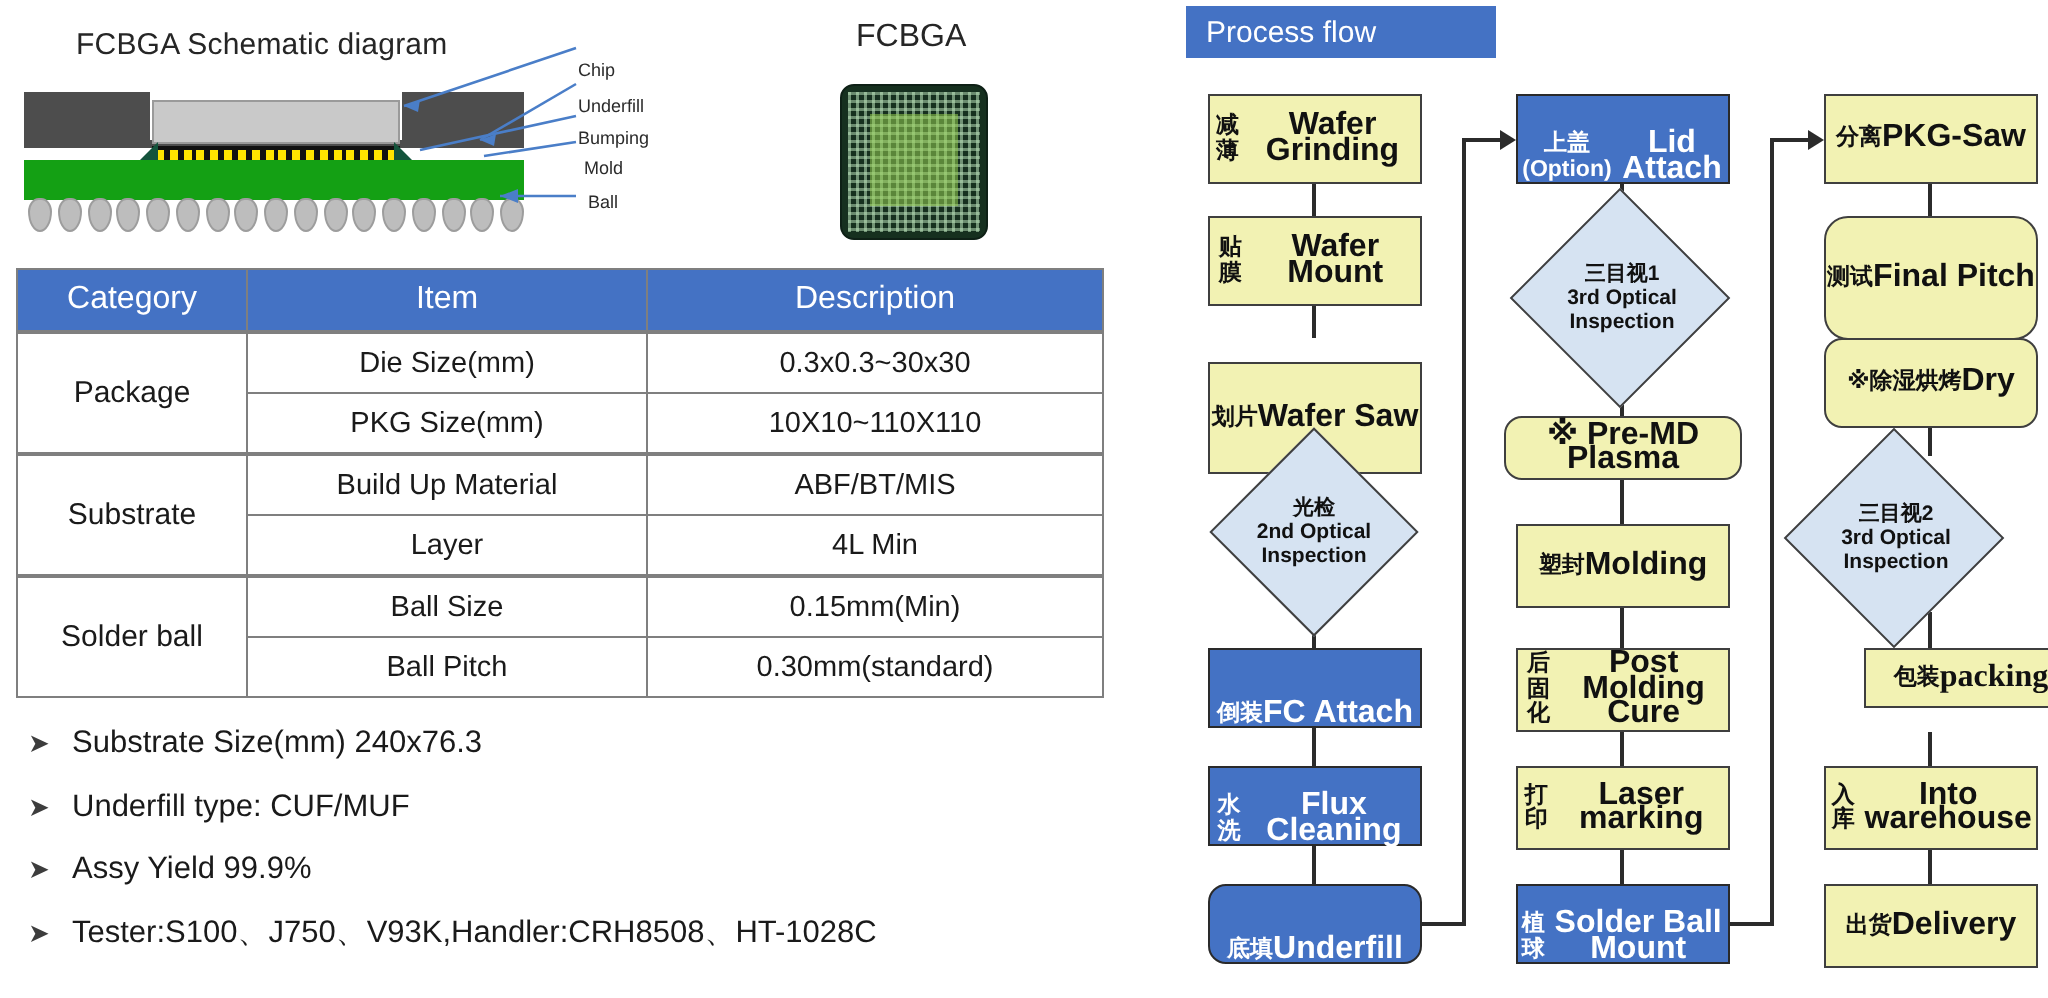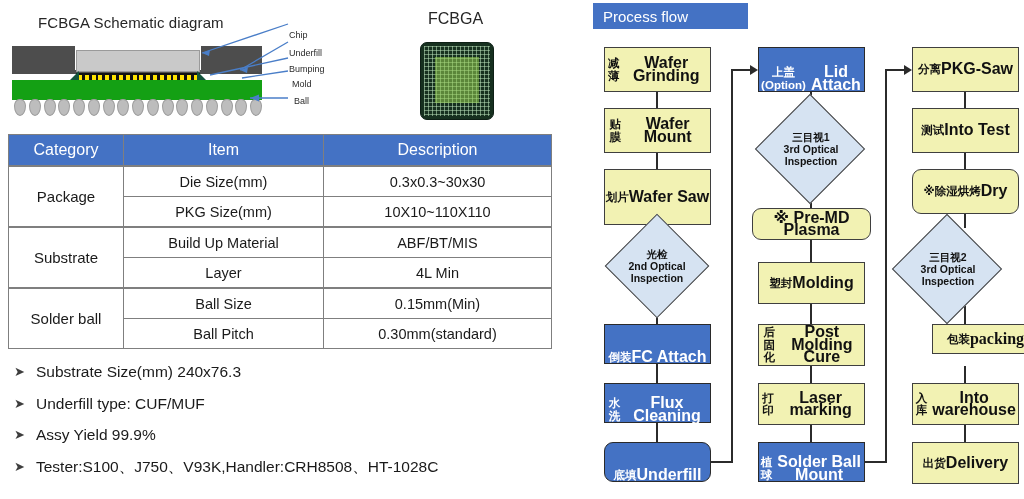--- a/index.html
+++ b/index.html
@@ -249,21 +249,21 @@
       <span class="en">Wafer Grinding</span>
     </div>
     <div class="vline" style="left:81px;top:92px;height:16px;"></div>
 
     <div class="node yellow" style="left:29px;top:108px;width:107px;height:45px;">
       <span class="cn">贴膜</span>
       <span class="en">Wafer Mount</span>
     </div>
     <div class="vline" style="left:81px;top:153px;height:16px;"></div>
 
-    <div class="node yellow" style="left:29px;top:169px;width:107px;height:56px;">
+    <div class="node yellow" style="left:29px;top:181px;width:107px;height:56px;">
       <span class="cn">划片</span>
       <span class="en">Wafer Saw</span>
     </div>
     <div class="vline" style="left:81px;top:214px;height:14px;"></div>
 
     <div class="diamond" style="left:27px;top:228px;width:110px;height:76px;">
       <div class="dshape" style="left:18px;top:1px;width:74px;height:74px;"></div>
       <div class="dtxt">
         <span>光检</span>
         <span style="max-width:104px;">2nd Optical Inspection</span>
@@ -340,23 +340,23 @@
     <div class="vline" style="left:310px;top:69px;height:393px;"></div>
     <div class="hline" style="left:310px;top:69px;width:21px;"></div>
     <div class="arrowhead" style="left:329px;top:65px;"></div>
 
     <div class="node yellow" style="left:337px;top:47px;width:107px;height:45px;">
       <span class="cn">分离</span>
       <span class="en">PKG-Saw</span>
     </div>
     <div class="vline" style="left:389px;top:92px;height:16px;"></div>
 
-    <div class="node yellow" style="left:337px;top:108px;width:107px;height:45px;">
+    <div class="node yellow" style="left:337px;top:108px;width:107px;height:62px;border-radius:12px;">
       <span class="cn">测试</span>
-      <span class="en">Into Test</span>
+      <span class="en">Final Pitch</span>
     </div>
     <div class="vline" style="left:389px;top:153px;height:16px;"></div>
 
     <div class="node yellow round" style="left:337px;top:169px;width:107px;height:45px;">
       <span class="cn">※除湿烘烤</span>
       <span class="en">Dry</span>
     </div>
     <div class="vline" style="left:389px;top:214px;height:14px;"></div>
 
     <div class="diamond" style="left:318px;top:228px;width:110px;height:82px;">

